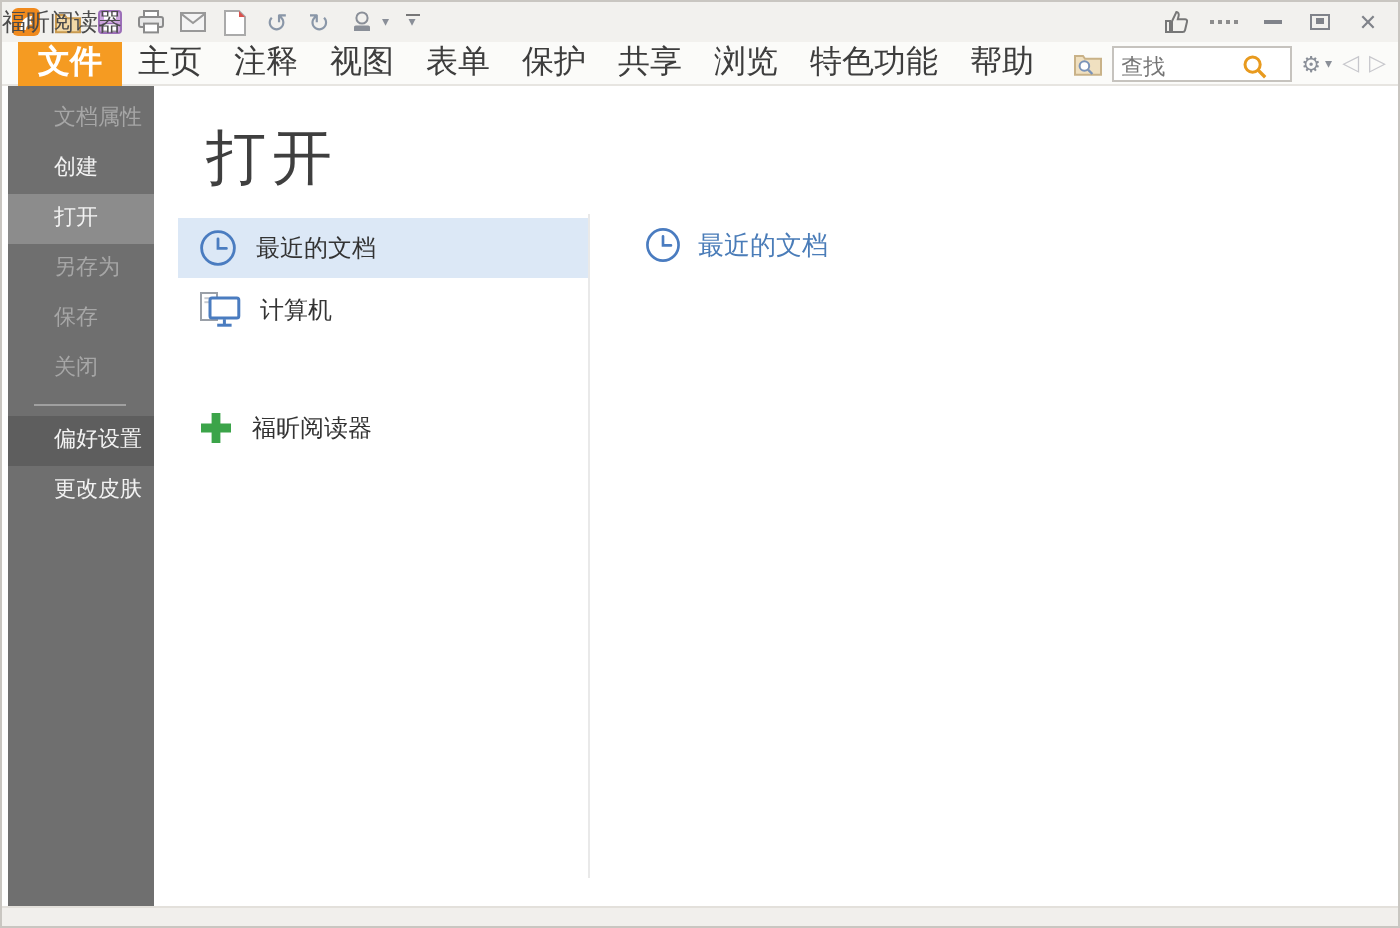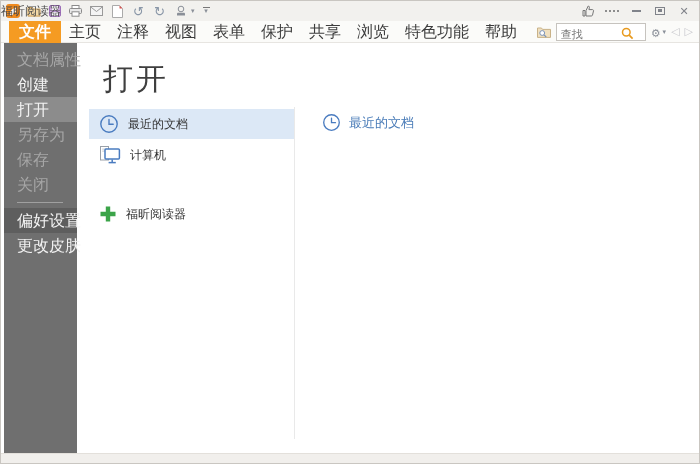--- a/index.html
+++ b/index.html
@@ -32,21 +32,21 @@
   
   .menubar{position:absolute;top:20px;left:0;right:0;height:22px;background:#fbfbf9;border-bottom:1px solid #e7e5e1;display:flex;align-items:center;box-sizing:border-box;}
   .tab{padding:0 8px;font-size:16px;color:#3d3d3d;line-height:22px;height:22px;white-space:nowrap;}
   .tab.active{background:#f59b22;color:#ffffff;margin-left:8px;padding:0 10px;font-weight:bold;}
   .menu-right{margin-left:auto;display:flex;align-items:center;gap:5px;padding-right:6px;}
   .search-box{display:flex;align-items:flex-end;width:82px;height:16px;background:#fff;border:1px solid #c6c3be;padding:0 2px 0 4px;}
   .search-box input{border:none;outline:none;width:60px;font-size:11px;color:#444;font-family:inherit;background:transparent;padding:0;}
   .nav-glyph{color:#c7c7cc;font-size:11px;}
   
   .sidebar{position:absolute;left:3px;top:42px;bottom:9px;width:73px;background:#6f6f6f;padding-top:4px;box-sizing:border-box;}
-  .side-item{height:25px;line-height:25px;padding-left:13px;font-size:16px;color:#f2f2f2;cursor:default;white-space:nowrap;}
+  .side-item{height:25px;line-height:25px;padding-left:23px;font-size:11px;color:#f2f2f2;cursor:default;white-space:nowrap;}
   .side-item.disabled{color:#a6a6a6;}
   .side-item.selected{background:#8c8c8c;}
   .side-item.band{background:#5e5e5e;}
   .side-divider{height:1px;background:#a0a0a0;margin:5px 14px 5px 13px;}
   
   .main-heading{position:absolute;left:102px;top:58px;font-size:30px;color:#3f3f3f;font-family:"DejaVu Serif","Liberation Serif",serif;letter-spacing:3px;}
   .place{position:absolute;left:88px;width:205px;height:30px;display:flex;align-items:center;gap:9px;padding-left:10px;box-sizing:border-box;font-size:12px;color:#333;}
   .place.selected{background:#dce8f6;}
   .place-0{top:108px}.place-1{top:139px}.place-2{top:198px}
   .v-divider{position:absolute;left:293px;top:106px;height:332px;width:1px;background:#e9e9e9;}

